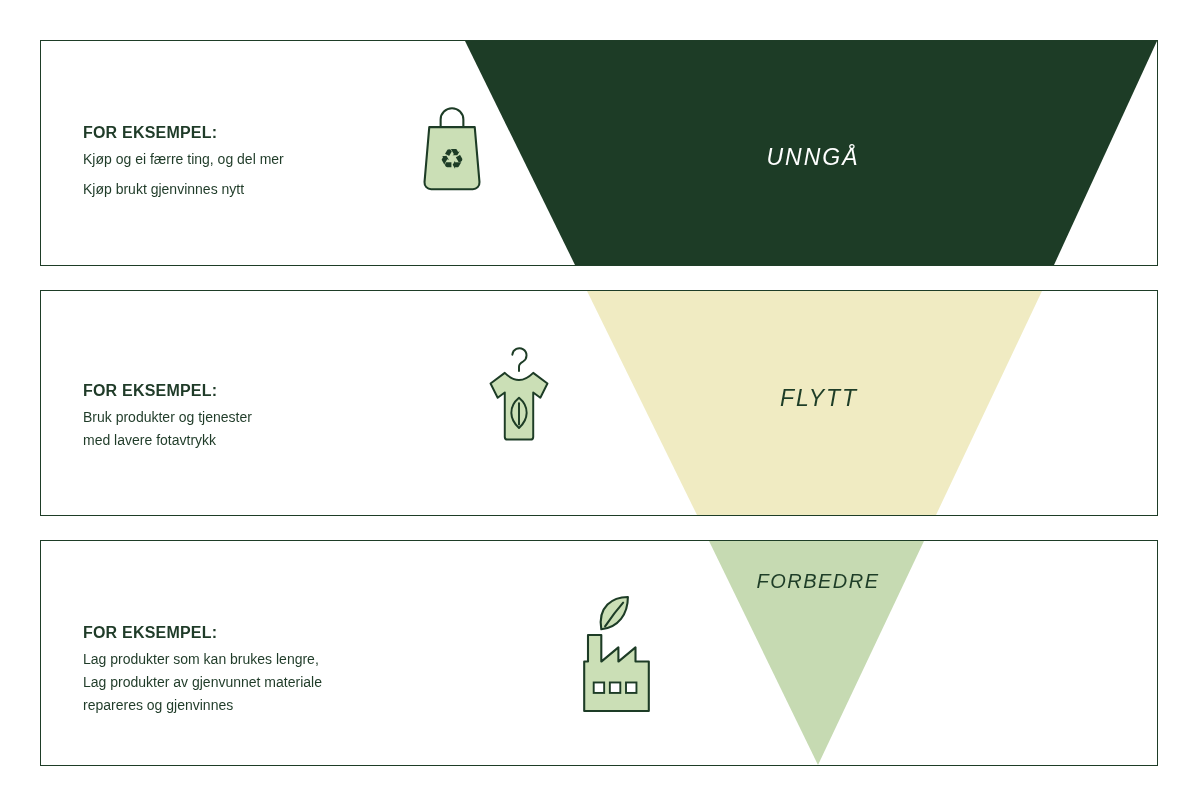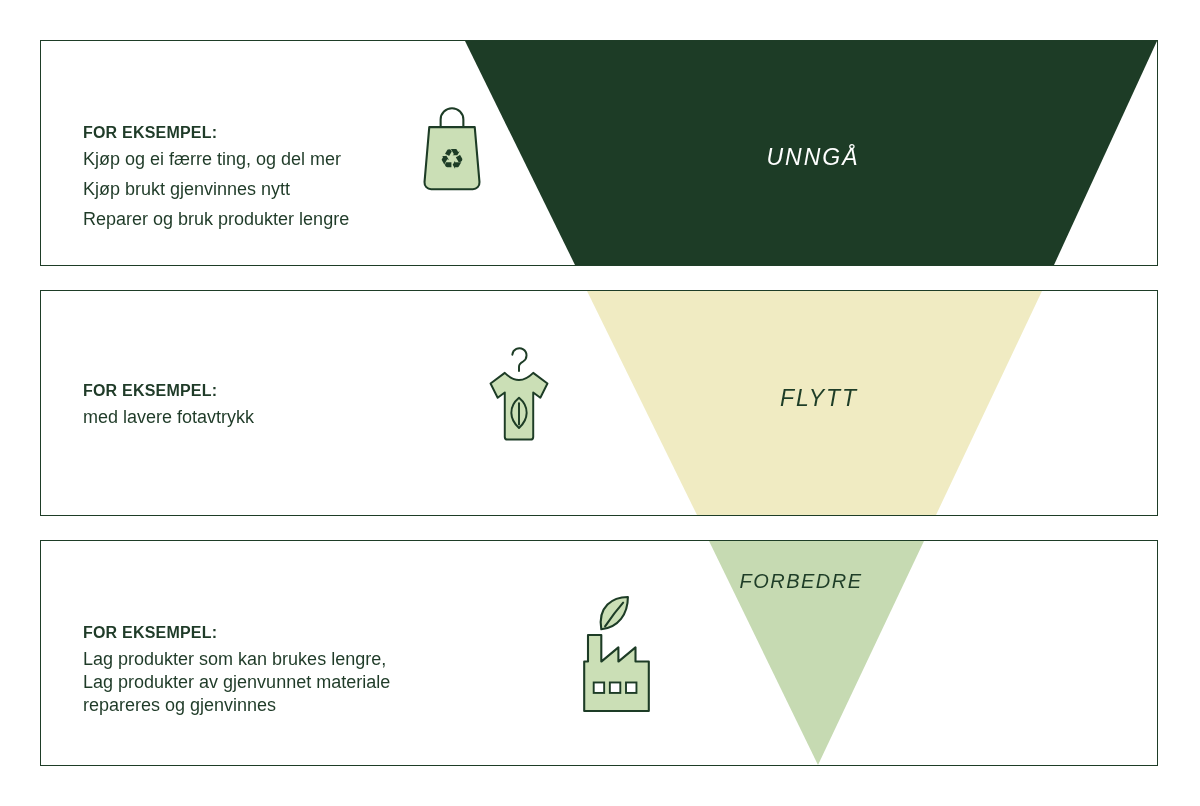--- a/index.html
+++ b/index.html
@@ -17,27 +17,27 @@
   .shape { position:absolute; inset:0; width:100%; height:100%; display:block; }
   .shape-tier1 polygon { fill:#1d3c26; }
   .shape-tier2 polygon { fill:#f0ebc2; }
   .shape-tier3 polygon { fill:#c6dab2; }
   .tier-label {
     position:absolute; transform:translateX(-50%);
     font-size:23px; letter-spacing:2px; color:#1e3d27; white-space:nowrap;font-style:italic;
   }
   .tier1 .tier-label { left:772px; top:103px; color:#ffffff; }
   .tier2 .tier-label { left:778px; top:94px; }
-  .tier3 .tier-label { left:760px; top:29px; font-size:20px; letter-spacing:1.5px; }
+  .tier3 .tier-label { left:777px; top:29px; font-size:20px; letter-spacing:1.5px; }
   .content { position:absolute; left:42px; color:#1f3b28;margin-top:20px; }
   .tier1 .content { top:60px; }
   .tier2 .content { top:68px; }
   .tier3 .content { top:60px; }
   .heading { font-weight:bold; font-size:16px; line-height:23px; letter-spacing:0.2px; }
-  .line { font-size:18px; line-height:23px; }
+  .line { font-size:14px; line-height:23px; }
   .line.sep { margin-top:7px; }
   .heading + .line { margin-top:4px; }
   .icon { position:absolute; }
   .tier1 .icon { left:375px; top:55px; width:72px; height:104px; }
   .tier2 .icon { left:438px; top:45px; width:80px; height:128px; }
   .tier3 .icon { left:528px; top:45px; width:95px; height:135px; }
   .icon svg { width:100%; height:100%; display:block; }
   .ic-fill { fill:#cbdfb6; stroke:#1d3c26; stroke-width:2.2; stroke-linejoin:round; }
   .ic-stroke { fill:none; stroke:#1d3c26; stroke-width:2.2; stroke-linecap:round; stroke-linejoin:round; }
   .ic-window { fill:#ffffff; stroke:#1d3c26; stroke-width:2; }
@@ -49,38 +49,38 @@
 <div class="canvas">
 
   <section class="tier tier1">
     <svg class="shape shape-tier1" viewBox="0 0 1116 224" preserveAspectRatio="none">
       <polygon points="424,0 1116,0 1013,224 534,224" fill="#1d3c26"></polygon>
     </svg>
     <div class="content">
       <div class="heading">FOR EKSEMPEL:</div>
       <div class="line">Kjøp og ei færre ting, og del mer</div>
       <div class="line sep">Kjøp brukt gjenvinnes nytt</div>
-      <div class="line sep">Reparer og bruk produkter lengre</div>
     </div>
     <div class="icon">
       <svg viewBox="0 0 76 104">
         <path class="ic-stroke" d="M26,30 v-8 a12,12 0 0 1 24,0 v8"></path>
         <path class="ic-fill" d="M14,30 H62 L67,88 A7,7 0 0 1 60,95.5 H16 A7,7 0 0 1 9,88 Z"></path>
         <text class="ic-glyph" x="38" y="74" font-size="30" text-anchor="middle">♻</text>
       </svg>
     </div>
     <div class="tier-label">UNNGÅ</div>
   </section>
 
   <section class="tier tier2">
     <svg class="shape shape-tier2" viewBox="0 0 1116 224" preserveAspectRatio="none">
       <polygon points="546,0 1001,0 895,224 656,224" fill="#f0ebc2"></polygon>
     </svg>
     <div class="content">
       <div class="heading">FOR EKSEMPEL:</div>
+      <div class="line">Bruk produkter og tjenester</div>
       <div class="line">med lavere fotavtrykk</div>
     </div>
     <div class="icon">
       <svg viewBox="0 0 90 125">
         <path class="ic-stroke" d="M45,30 L45,25 C45,22 47,20.5 49.5,19.2 A8,8 0 1 0 37.5,11.5"></path>
         <path class="ic-fill" d="M29,32 L13,44 L21,60 L29,54 V104 Q29,107 32,107 H58 Q61,107 61,104 V54 L69,60 L77,44 L61,32 Q53,40 45,40 Q37,40 29,32 Z"></path>
         <path class="ic-stroke" d="M45,60 C57,70 56,84 45,94 C34,84 33,70 45,60 Z"></path>
         <path class="ic-stroke" d="M45,90 L45,66"></path>
       </svg>
     </div>

